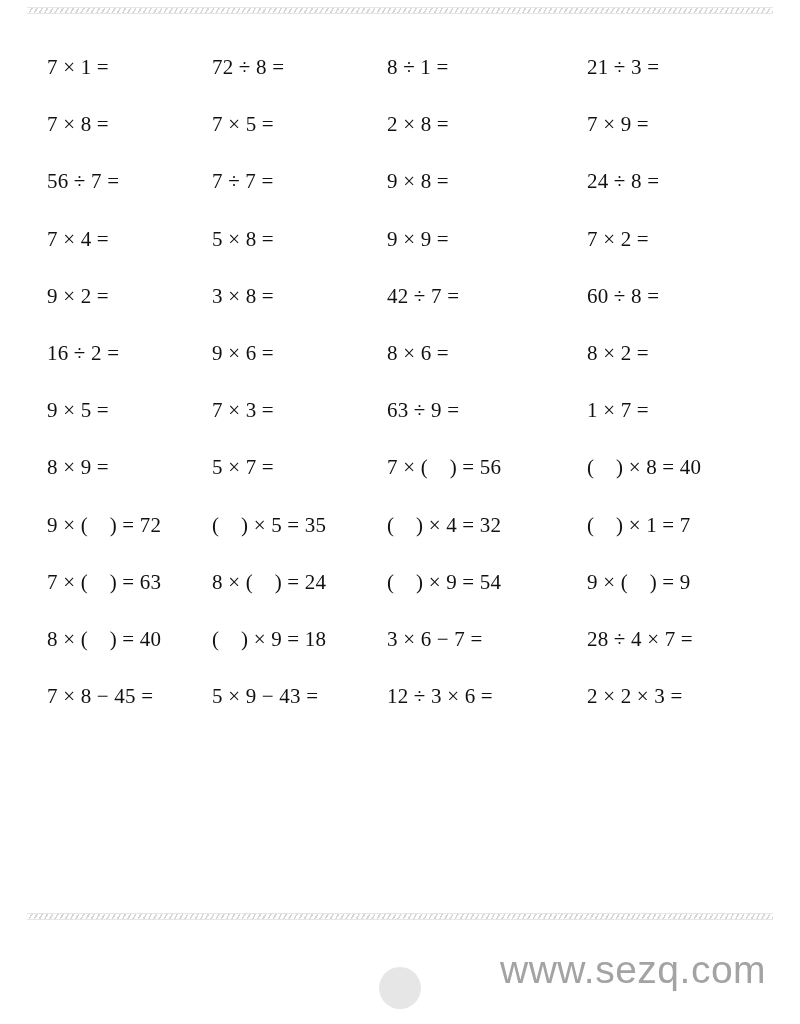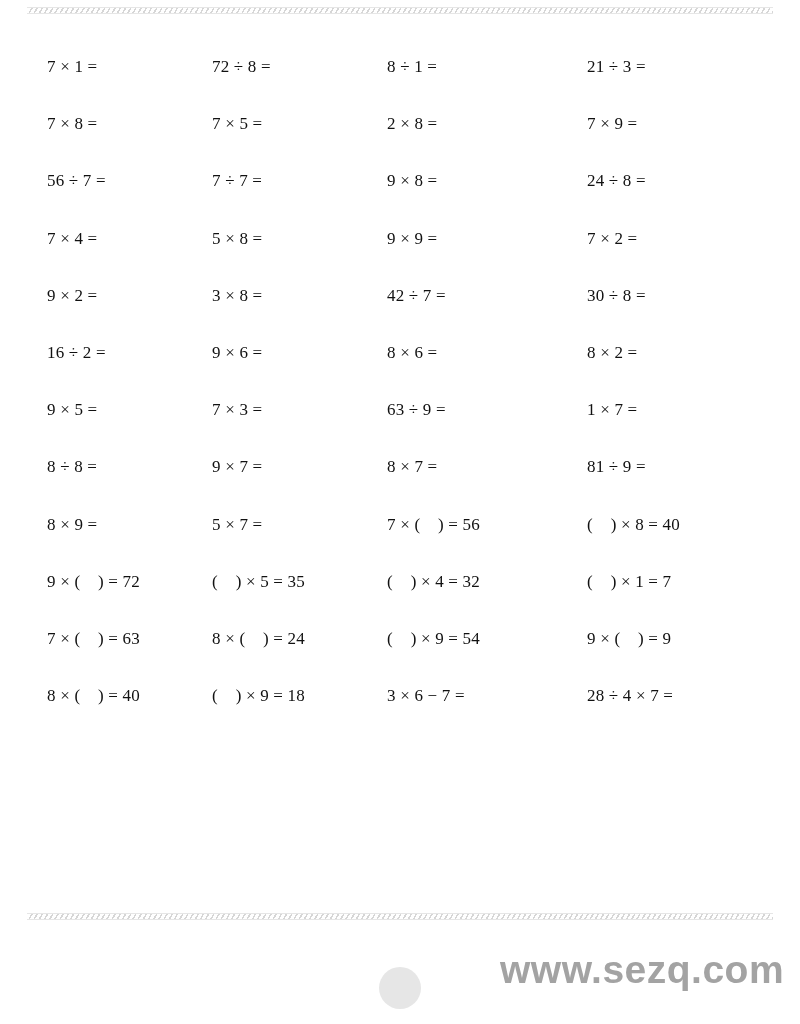--- a/index.html
+++ b/index.html
@@ -7,24 +7,24 @@
   .stripe {
     position: absolute; left: 27px; width: 746px; height: 7px;
     background: repeating-linear-gradient(-60deg, #d6d6d6 0 1.5px, #ffffff 1.5px 4.5px);
     border-top: 1px solid #e6e6e6; border-bottom: 1px solid #e6e6e6;
     box-sizing: border-box;
   }
   .stripe.top { top: 7px; }
   .stripe.bottom { top: 913px; }
   .grid { position: absolute; left: 47px; top: 52px; width: 720px; }
   .row { position: relative; height: 57.2px; }
-  .cell { position: absolute; top: 0; font-size: 17px; line-height: 30px; white-space: pre; letter-spacing: 0.2px; }
+  .cell { position: absolute; top: 0; font-size: 21px; line-height: 30px; white-space: pre; letter-spacing: 0.2px; }
   .c0 { left: 0; } .c1 { left: 165px; } .c2 { left: 340px; } .c3 { left: 540px; }
   .footer-dot { position: absolute; left: 379px; top: 967px; width: 42px; height: 42px; border-radius: 50%; background: #e6e6e6; }
-  .footer-url { position: absolute; left: 500px; top: 948px; font-family: "Liberation Sans", sans-serif; font-size: 39px; color: #a3a3a3; letter-spacing: 0.5px; font-weight: bold; }
+  .footer-url { position: absolute; left: 500px; top: 948px; font-family: "Liberation Sans", sans-serif; font-size: 39px; color: #a3a3a3; letter-spacing: 0.5px; }
 </style>
 </head>
 <body>
 
 <div class="stripe top"></div>
 
 <div class="grid" id="grid">
     <div class="row">
       <div class="cell c0">7 × 1 =</div>
       <div class="cell c1">72 ÷ 8 =</div>
@@ -46,39 +46,33 @@
     <div class="row">
       <div class="cell c0">7 × 4 =</div>
       <div class="cell c1">5 × 8 =</div>
       <div class="cell c2">9 × 9 =</div>
       <div class="cell c3">7 × 2 =</div>
     </div>
     <div class="row">
       <div class="cell c0">9 × 2 =</div>
       <div class="cell c1">3 × 8 =</div>
       <div class="cell c2">42 ÷ 7 =</div>
-      <div class="cell c3">30 ÷ 8 =</div>
+      <div class="cell c3">60 ÷ 8 =</div>
     </div>
     <div class="row">
       <div class="cell c0">16 ÷ 2 =</div>
       <div class="cell c1">9 × 6 =</div>
       <div class="cell c2">8 × 6 =</div>
       <div class="cell c3">8 × 2 =</div>
     </div>
     <div class="row">
       <div class="cell c0">9 × 5 =</div>
       <div class="cell c1">7 × 3 =</div>
       <div class="cell c2">63 ÷ 9 =</div>
       <div class="cell c3">1 × 7 =</div>
-    </div>
-    <div class="row">
-      <div class="cell c0">8 ÷ 8 =</div>
-      <div class="cell c1">9 × 7 =</div>
-      <div class="cell c2">8 × 7 =</div>
-      <div class="cell c3">81 ÷ 9 =</div>
     </div>
     <div class="row">
       <div class="cell c0">8 × 9 =</div>
       <div class="cell c1">5 × 7 =</div>
       <div class="cell c2">7 × (    ) = 56</div>
       <div class="cell c3">(    ) × 8 = 40</div>
     </div>
     <div class="row">
       <div class="cell c0">9 × (    ) = 72</div>
       <div class="cell c1">(    ) × 5 = 35</div>
@@ -90,18 +84,24 @@
       <div class="cell c1">8 × (    ) = 24</div>
       <div class="cell c2">(    ) × 9 = 54</div>
       <div class="cell c3">9 × (    ) = 9</div>
     </div>
     <div class="row">
       <div class="cell c0">8 × (    ) = 40</div>
       <div class="cell c1">(    ) × 9 = 18</div>
       <div class="cell c2">3 × 6 − 7 =</div>
       <div class="cell c3">28 ÷ 4 × 7 =</div>
     </div>
+    <div class="row">
+      <div class="cell c0">7 × 8 − 45 =</div>
+      <div class="cell c1">5 × 9 − 43 =</div>
+      <div class="cell c2">12 ÷ 3 × 6 =</div>
+      <div class="cell c3">2 × 2 × 3 =</div>
+    </div>
   </div>
 
 <div class="stripe bottom"></div>
 
 <div class="footer-dot"></div>
 <div class="footer-url">www.sezq.com</div>
 
 </body></html>

